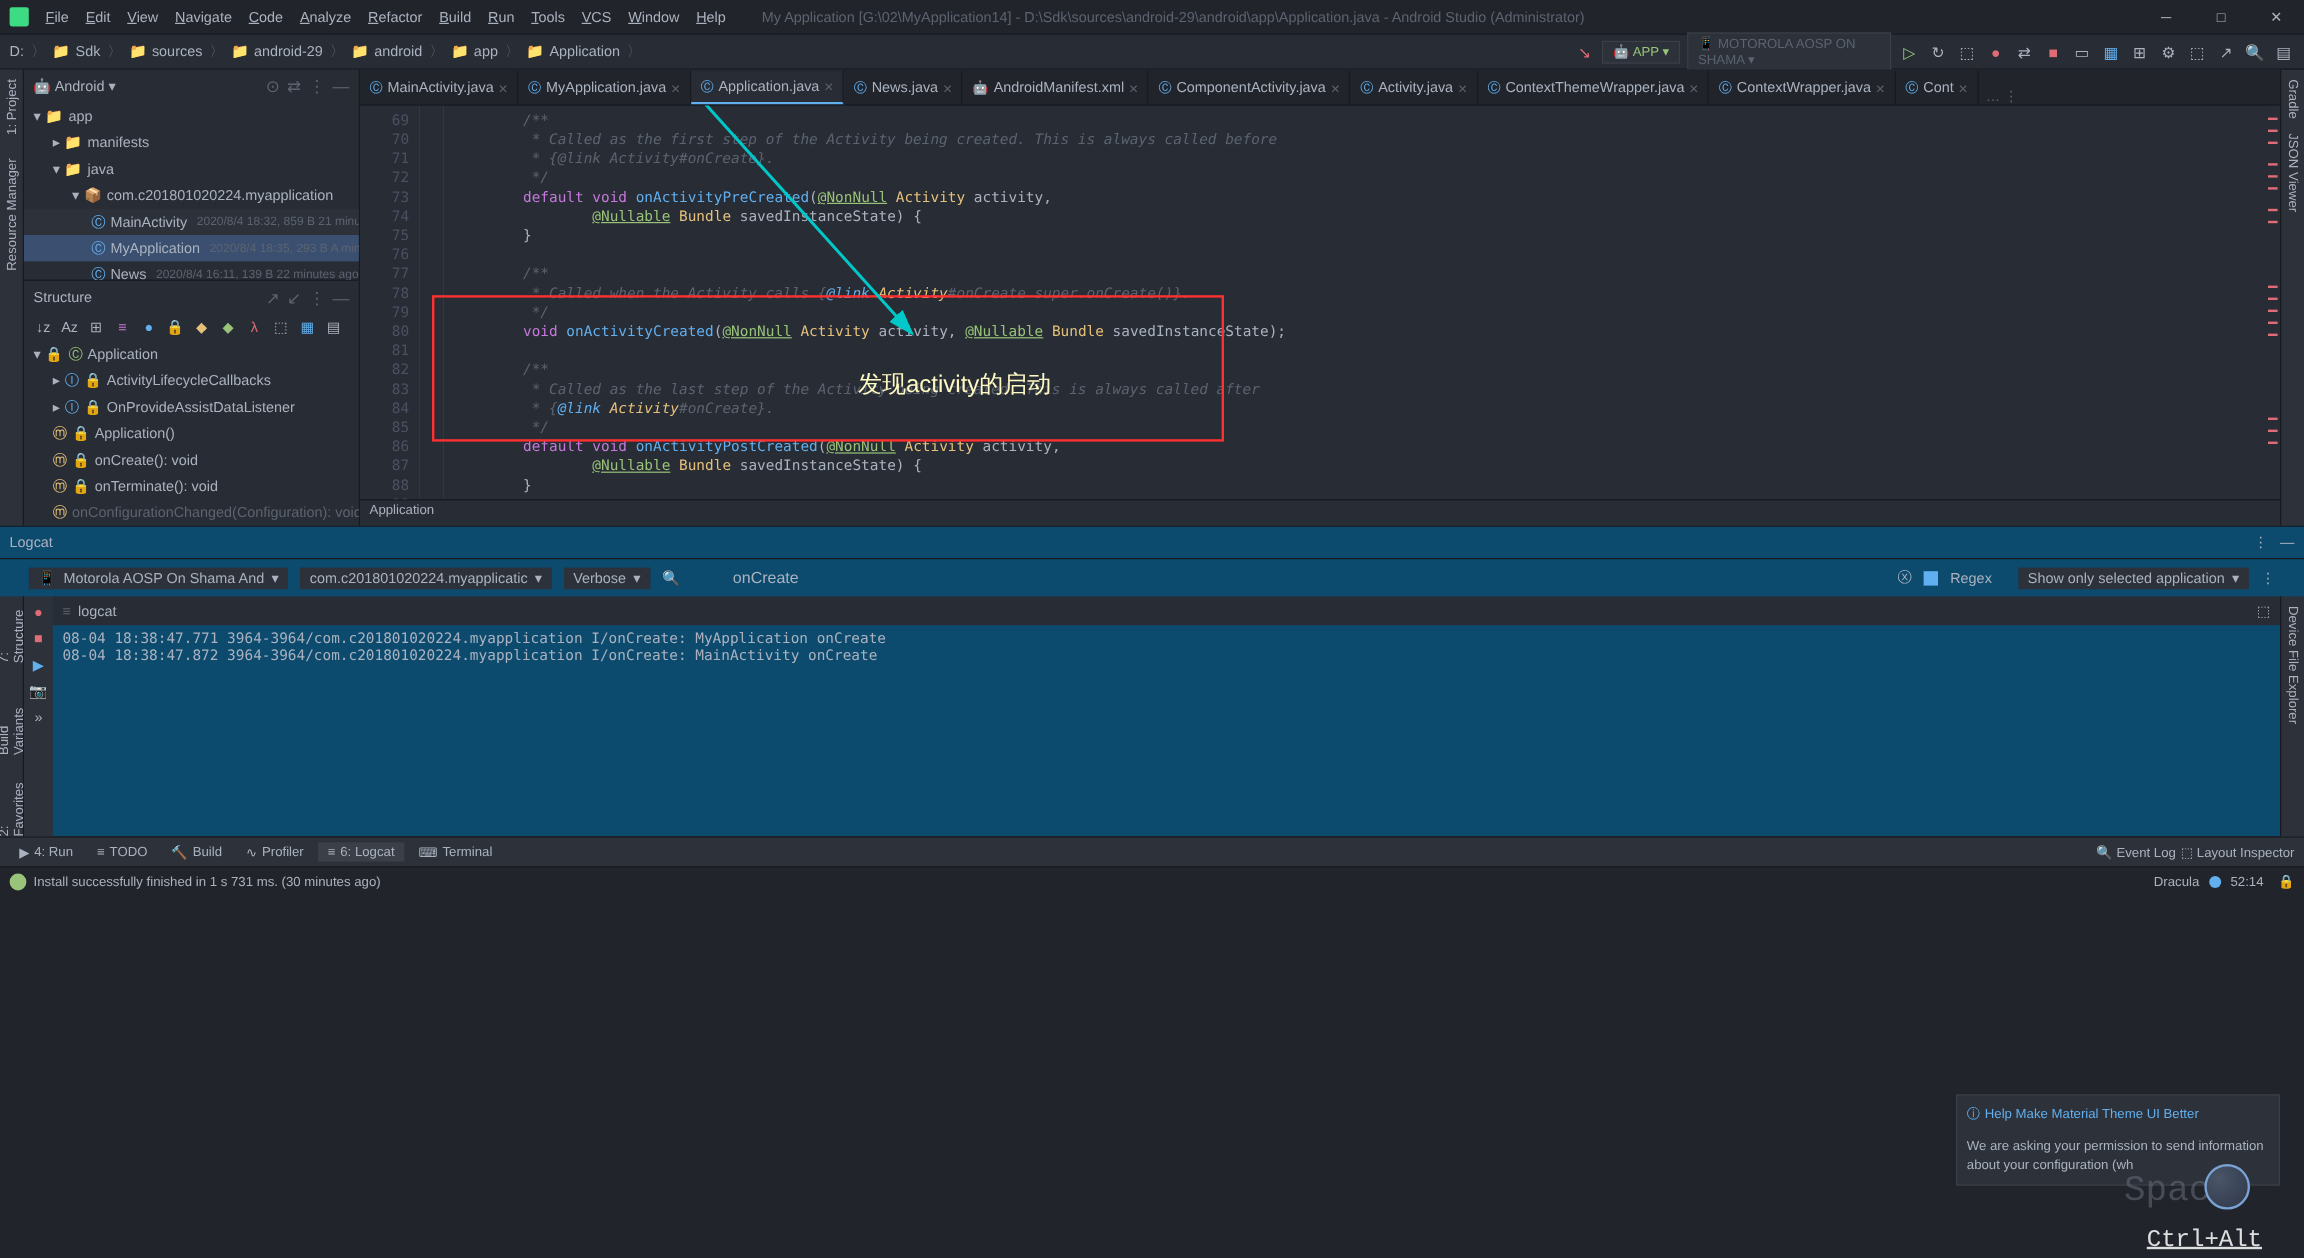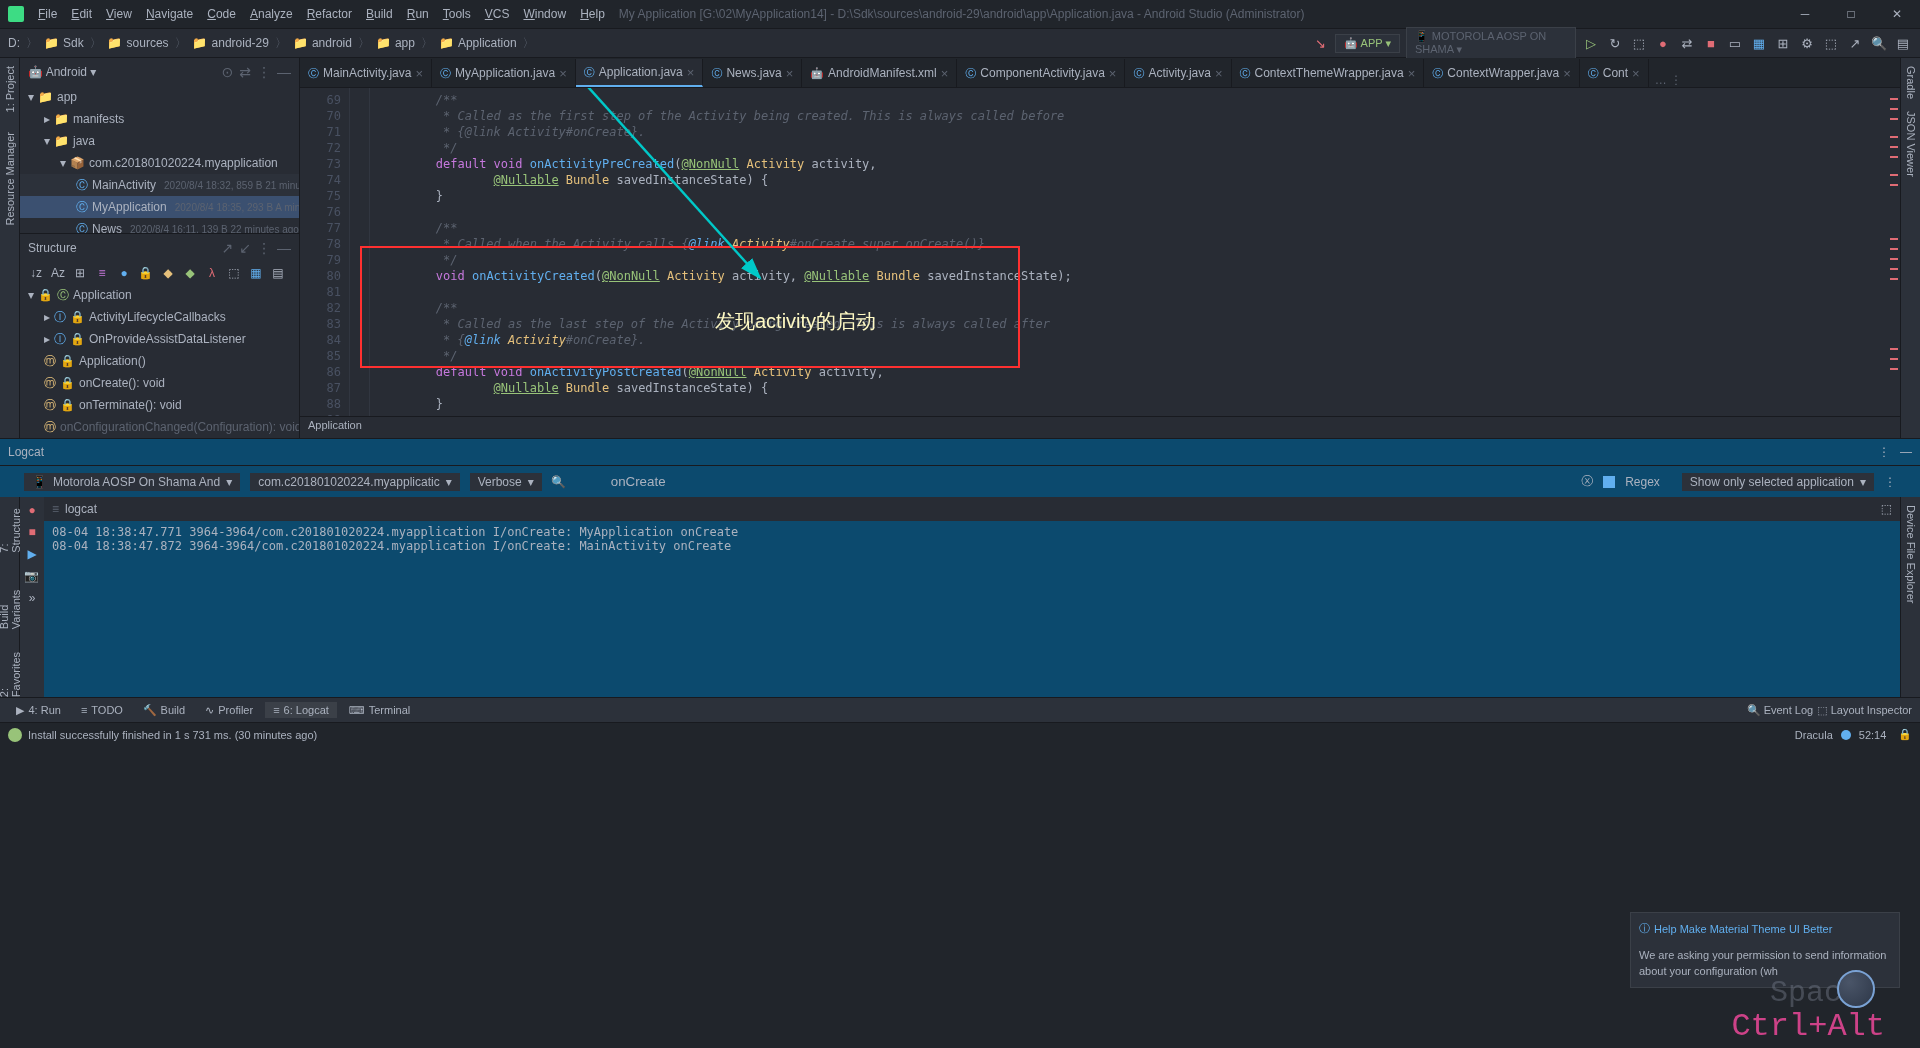--- a/index.html
+++ b/index.html
@@ -2,21 +2,21 @@
 <html><head>
 <meta charset="utf-8">
 <style>
 * { margin:0; padding:0; box-sizing:border-box; }
 body { font-family:"Segoe UI",sans-serif; font-size:12px; background:#21252b; color:#abb2bf; overflow:hidden; width:1920px; height:1048px; position:relative; }
 .titlebar { height:28px; background:#21252b; display:flex; align-items:center; padding:0 8px; }
 .titlebar .logo { width:16px; height:16px; background:#3ddc84; border-radius:2px; margin-right:8px; }
 .menubar { height:28px; display:flex; align-items:center; gap:2px; }
 .menubar span { padding:2px 6px; cursor:pointer; }
 .menubar span u { text-decoration:underline; }
-.title-text { color:#5c6370; margin-left:8px; flex:1; }
+.title-text { color:#5c6370; margin-left:24px; flex:1; }
 .win-controls { position:absolute; right:0; top:0; display:flex; }
 .win-controls div { width:46px; height:28px; display:flex; align-items:center; justify-content:center; color:#abb2bf; }
 .navbar { height:30px; background:#282c34; display:flex; align-items:center; padding:0 8px; border-top:1px solid #181a1f; border-bottom:1px solid #181a1f; }
 .breadcrumb { display:flex; align-items:center; gap:4px; font-size:12px; }
 .breadcrumb .sep { color:#5c6370; margin:0 2px; }
 .breadcrumb .folder-icon { color:#61afef; }
 .nav-right { margin-left:auto; display:flex; align-items:center; gap:6px; }
 .nav-right .btn { padding:2px 8px; background:#2c313a; border:1px solid #3b4048; font-size:11px; }
 .nav-right .icon { width:18px; height:18px; display:flex; align-items:center; justify-content:center; font-size:13px; }
 .device-sel { background:#2c313a; border:1px solid #3b4048; padding:2px 8px; font-size:11px; color:#5c6370; width:170px; text-align:left; }
@@ -77,21 +77,21 @@
 .logcat-tag { height:24px; display:flex; align-items:center; padding:0 8px; gap:6px; font-size:12px; background:#282c34; }
 .bottom-tools { height:25px; background:#2c313a; display:flex; align-items:center; padding:0 8px; gap:4px; border-top:1px solid #181a1f; font-size:11px; }
 .bottom-tools .tool { padding:2px 8px; display:flex; align-items:center; gap:4px; }
 .bottom-tools .tool.active { background:#3b4048; }
 .statusbar { height:24px; background:#21252b; display:flex; align-items:center; padding:0 8px; font-size:11px; border-top:1px solid #181a1f; }
 .statusbar .status-icon { width:14px; height:14px; background:#98c379; border-radius:50%; margin-right:6px; }
 .notification { position:absolute; right:20px; bottom:60px; width:270px; background:#2c313a; border:1px solid #3b4048; padding:8px; font-size:11px; }
 .notification .ntitle { color:#61afef; display:flex; align-items:center; gap:4px; }
 .notification .nbody { color:#abb2bf; margin-top:12px; line-height:1.4; }
 .floating-orb { position:absolute; right:45px; bottom:40px; width:38px; height:38px; border:2px solid #7aa2d4; border-radius:50%; background:radial-gradient(circle at 30% 30%,#4a5568,#2d3748); }
-.keycast { position:absolute; right:35px; bottom:3px; font-size:32px; font-family:"Courier New",monospace; color:#ec4899; opacity:0.85; }
+.keycast { position:absolute; right:35px; bottom:3px; font-size:20px; font-family:"Courier New",monospace; color:#ffffff; opacity:0.85;text-decoration:underline; }
 .keycast-space { position:absolute; right:60px; bottom:38px; font-size:30px; font-family:"Courier New",monospace; color:#6b7280; opacity:0.5; }
 .err-stripe { position:absolute; right:0; top:0; width:12px; height:100%; background:#282c34; }
 .err-mark { position:absolute; right:2px; width:8px; height:2px; background:#e06c75; }
 .checkbox { width:12px; height:12px; background:#61afef; display:inline-block; }
 </style>
 </head>
 <body>
 
 <div class="titlebar">
   <div class="logo"></div>

